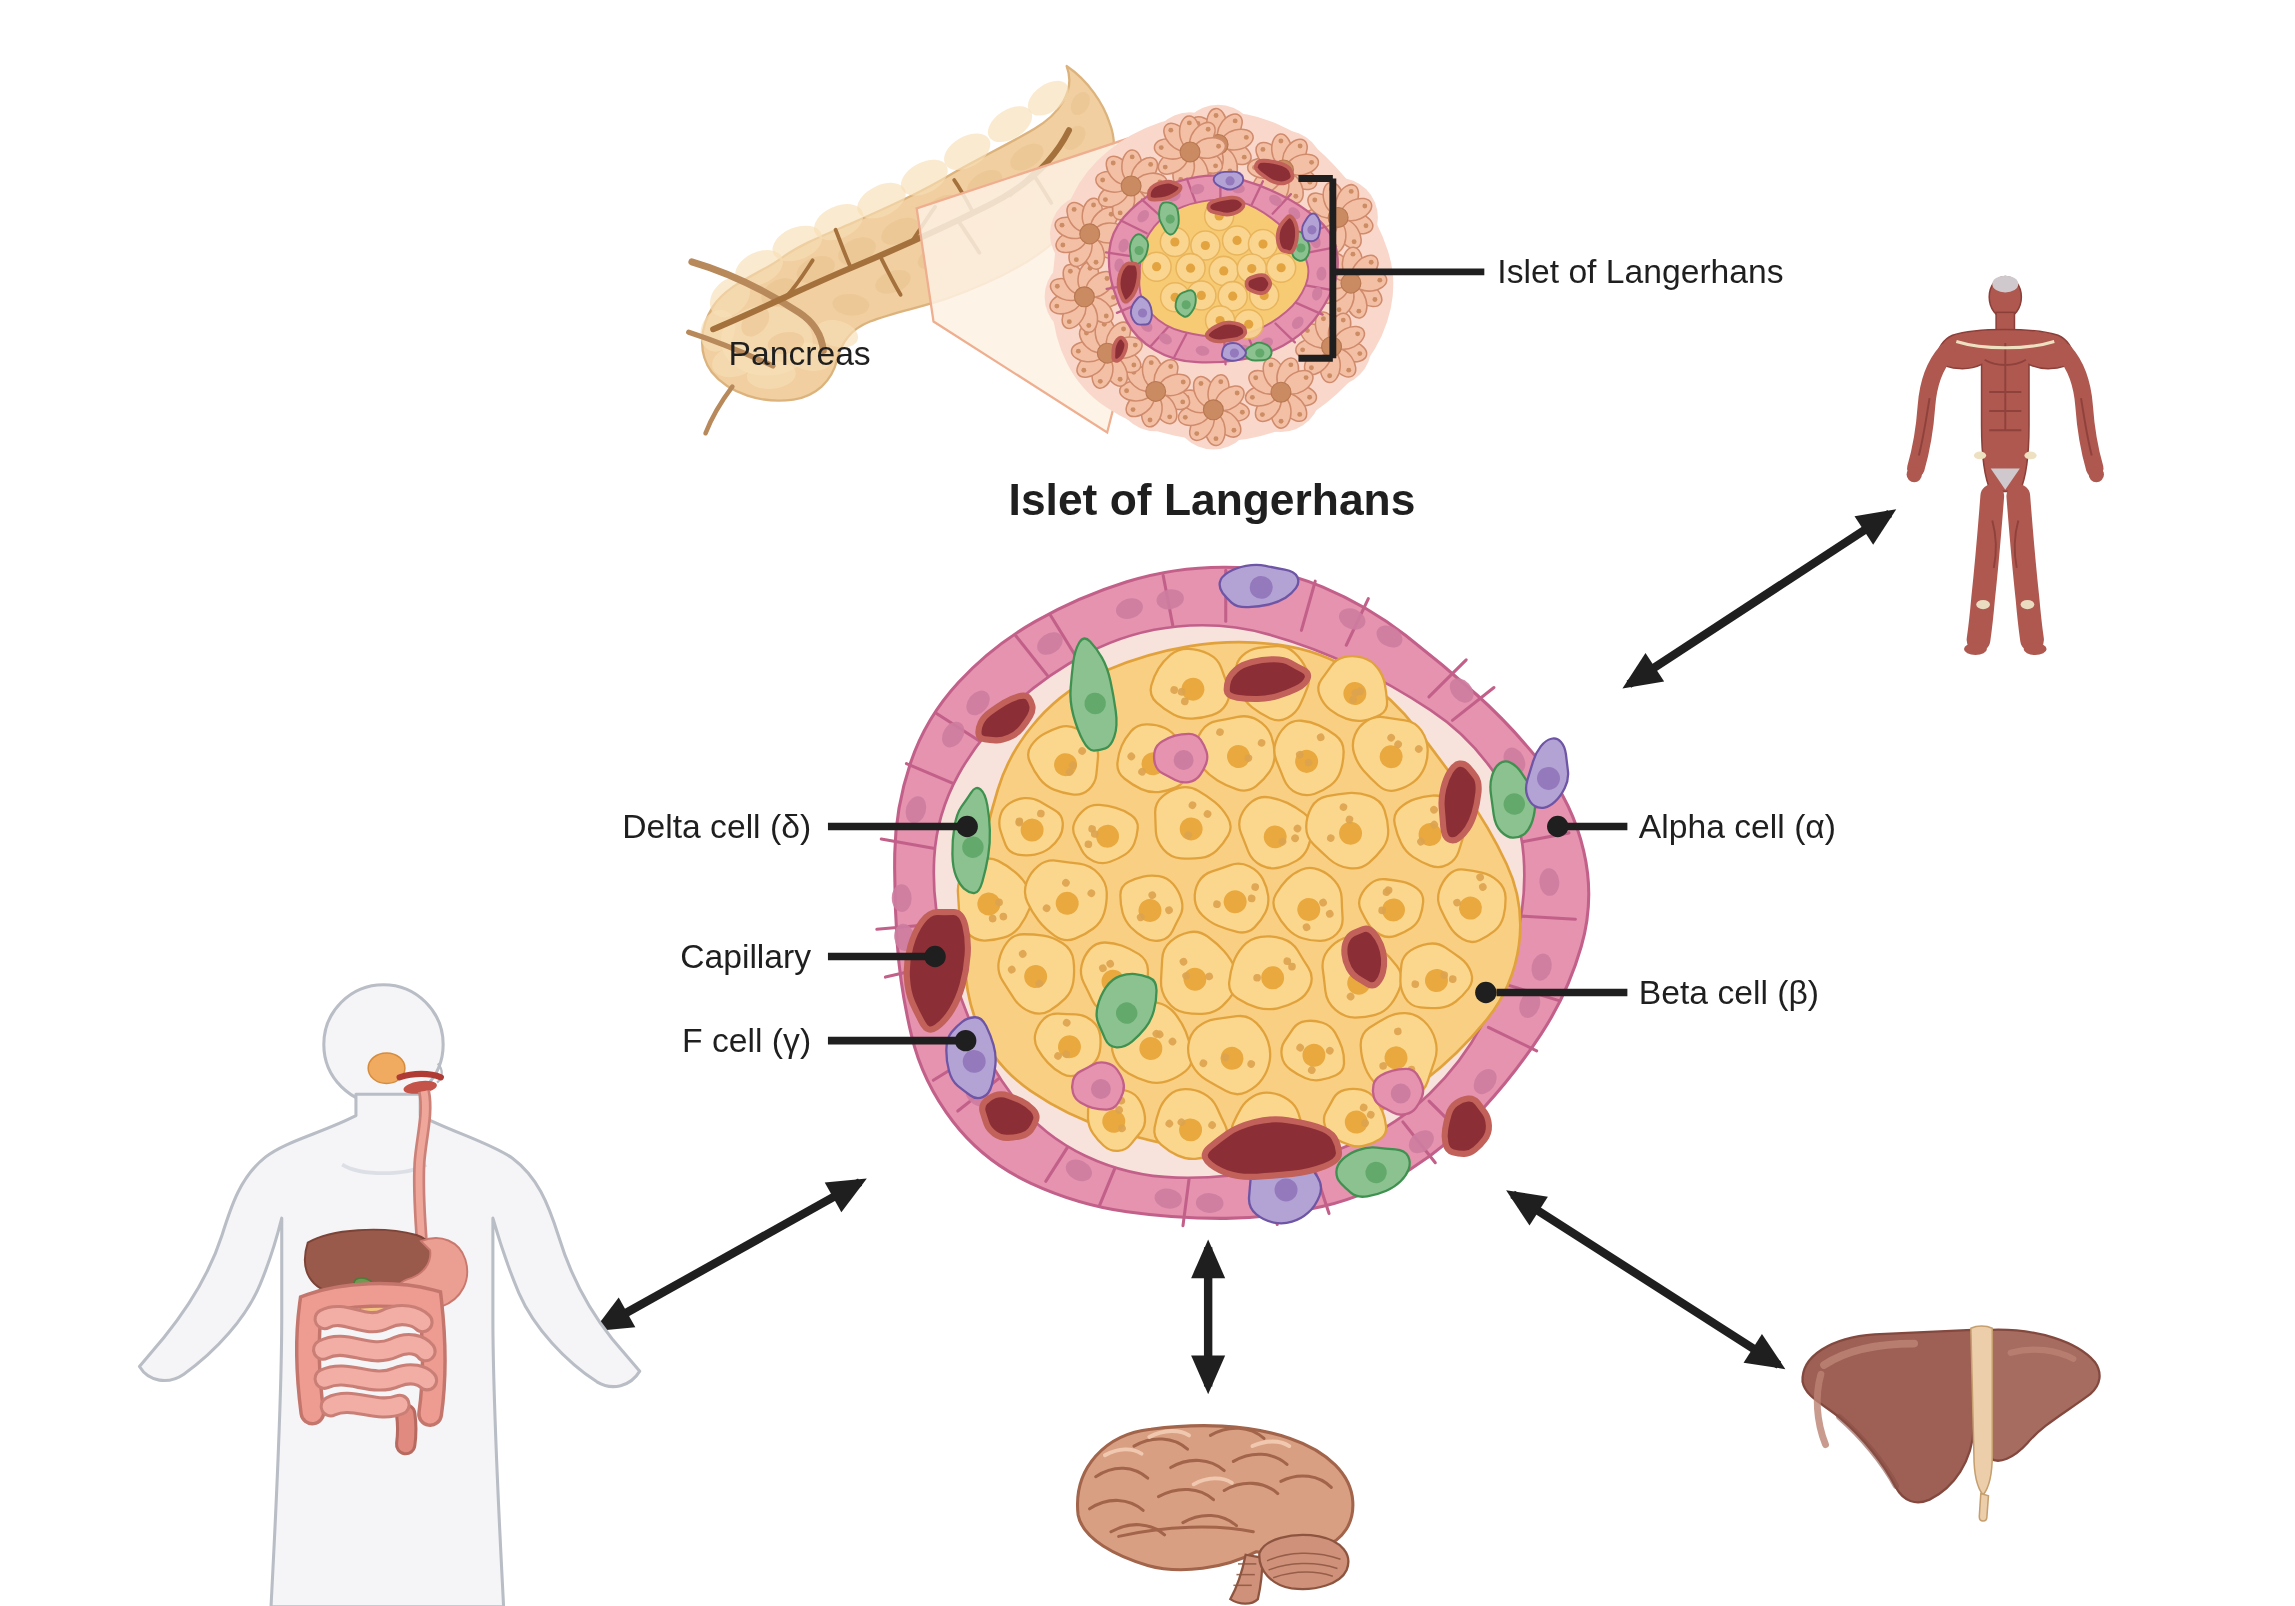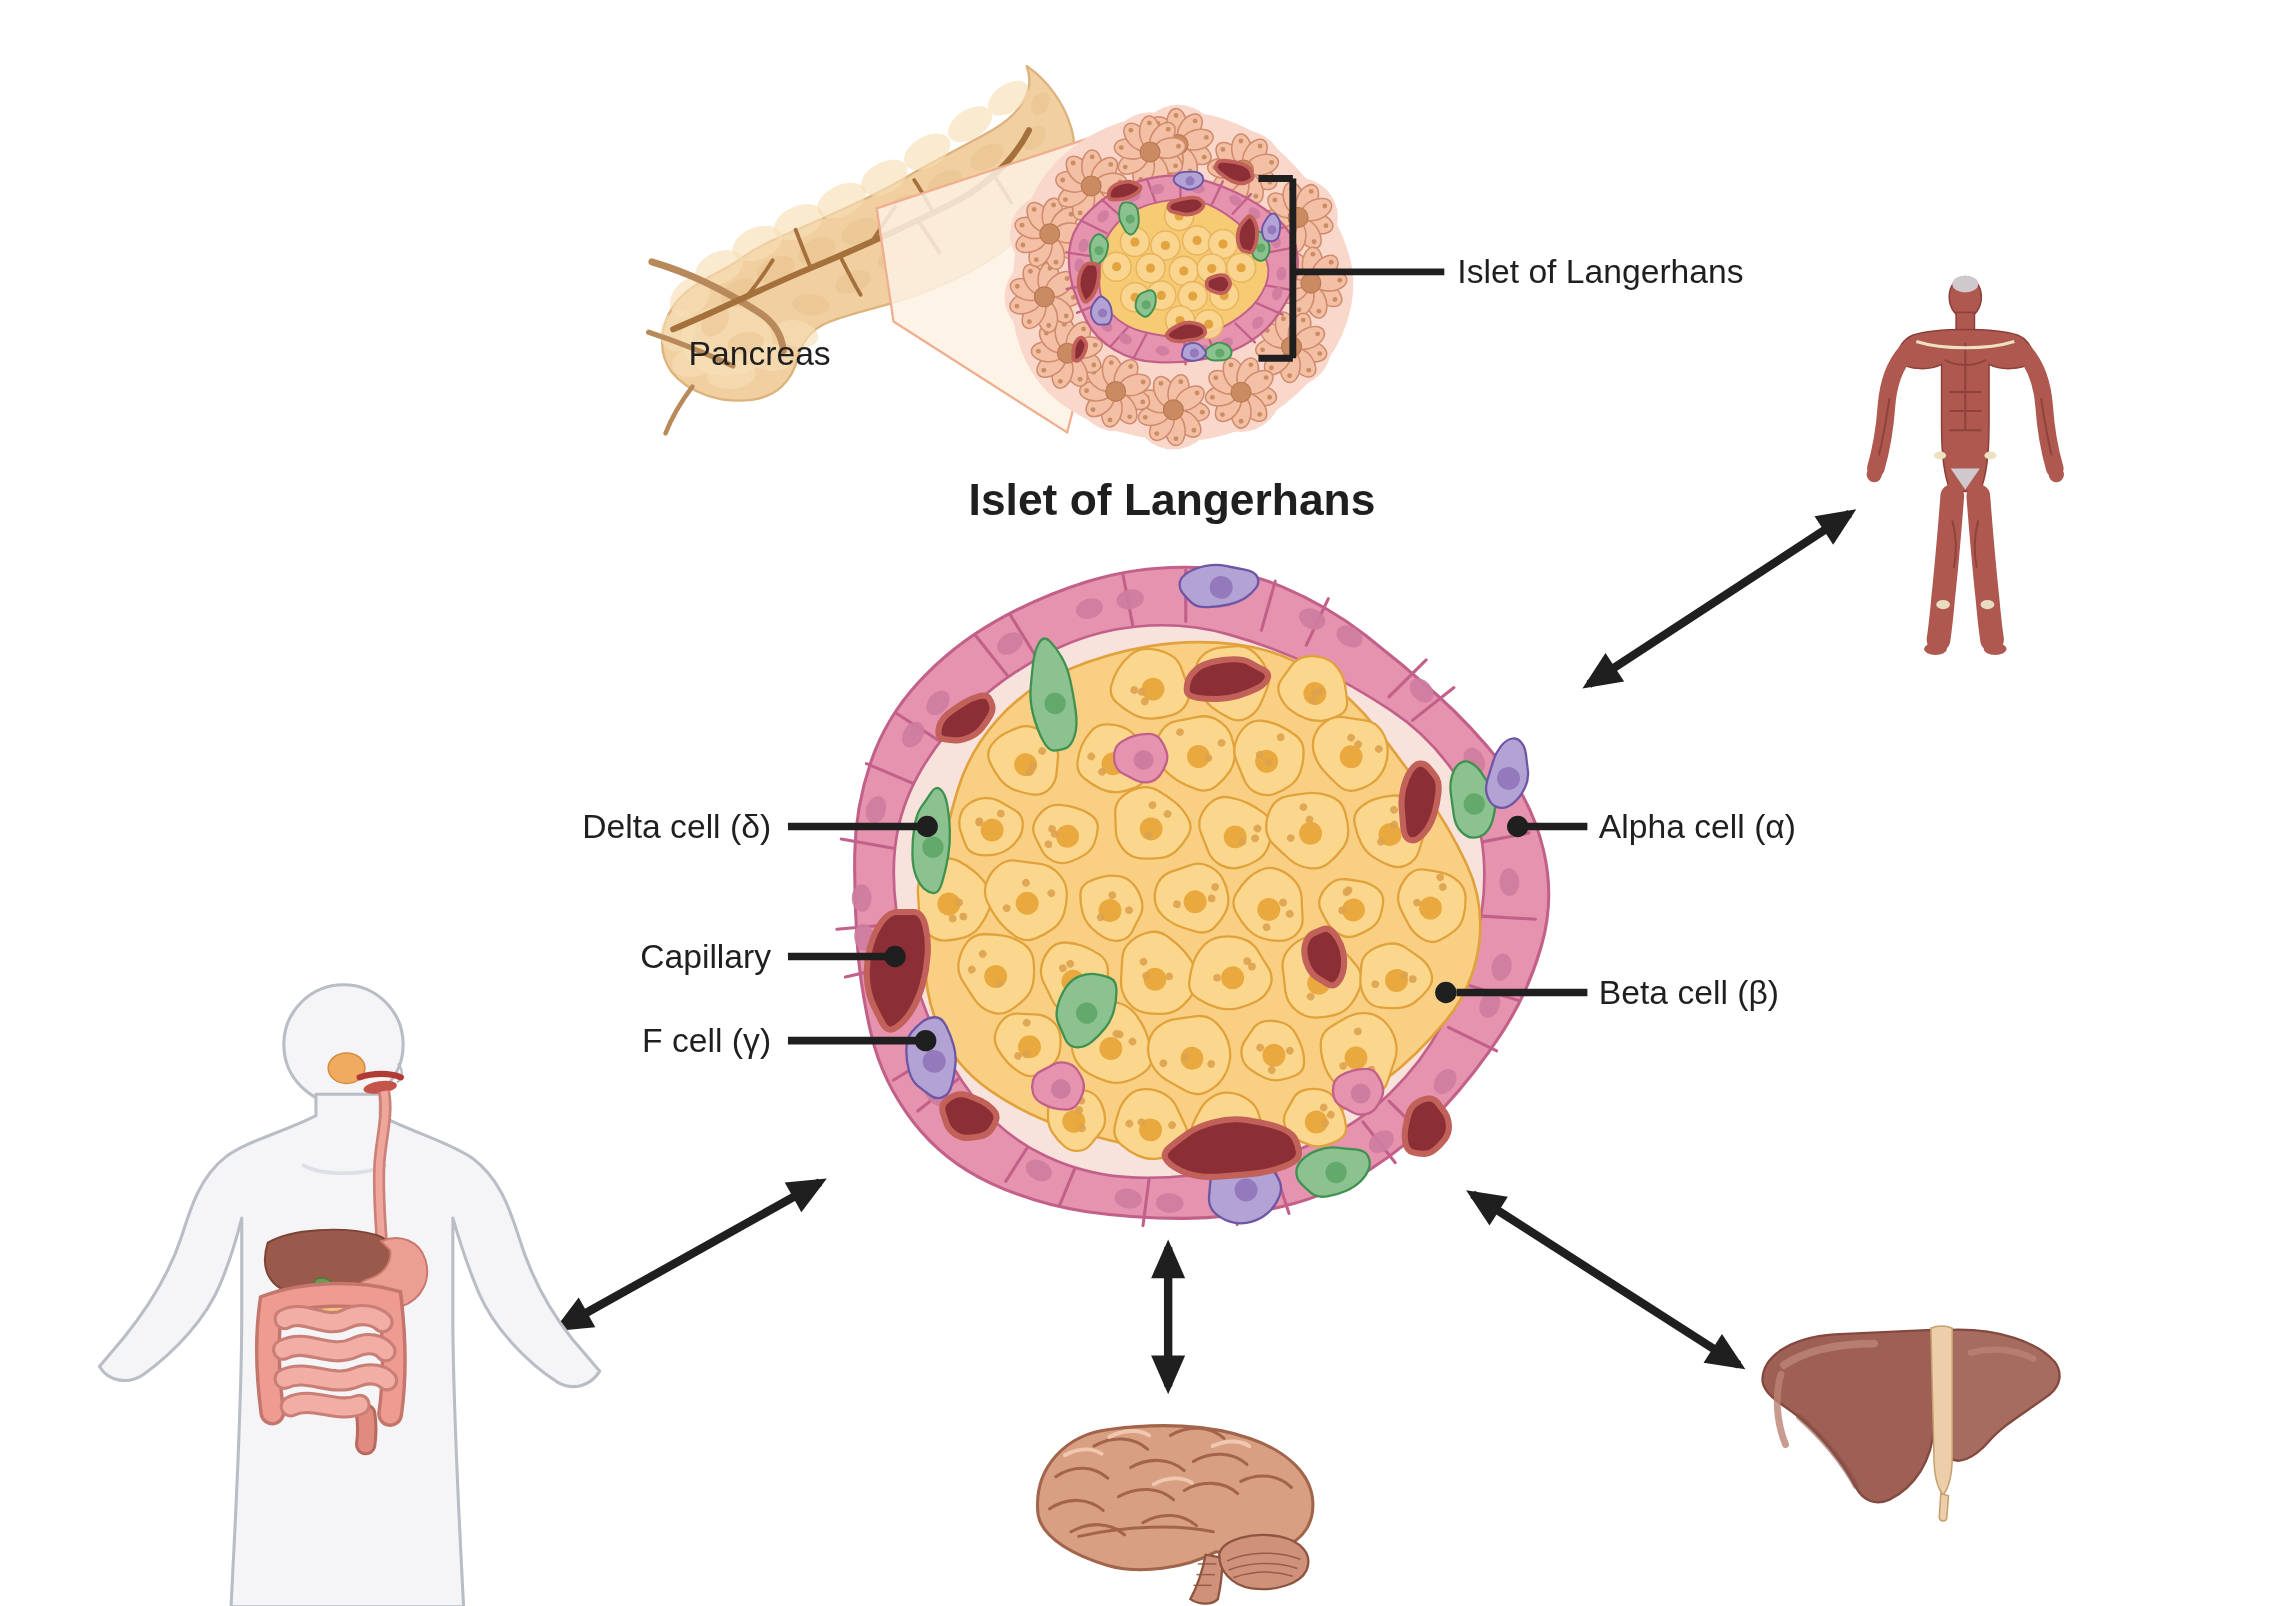--- a/index.html
+++ b/index.html
@@ -1,17 +1,17 @@
 <!DOCTYPE html>
 <html style="font-size:12.2px"><head>
 <meta charset="utf-8">
 <style>
   html,body{margin:0;padding:0;background:#ffffff;}
   .canvas{position:relative;width:2163px;height:1607px;background:#ffffff;overflow:hidden;
-          font-family:"Liberation Sans", sans-serif;}
+          font-family:"Liberation Sans", sans-serif;margin-left:40px;}
   svg{display:block}
   text{font-family:"Liberation Sans", sans-serif; fill:#1f1f1f;}
   .lbl{font-size:44px;}
   .ttl{font-size:58px;font-weight:700;}
 </style>
 </head>
 <body>
 
 <div class="canvas">
 <svg id="scene" width="2295" height="1607" viewBox="0 0 3000 2100">

